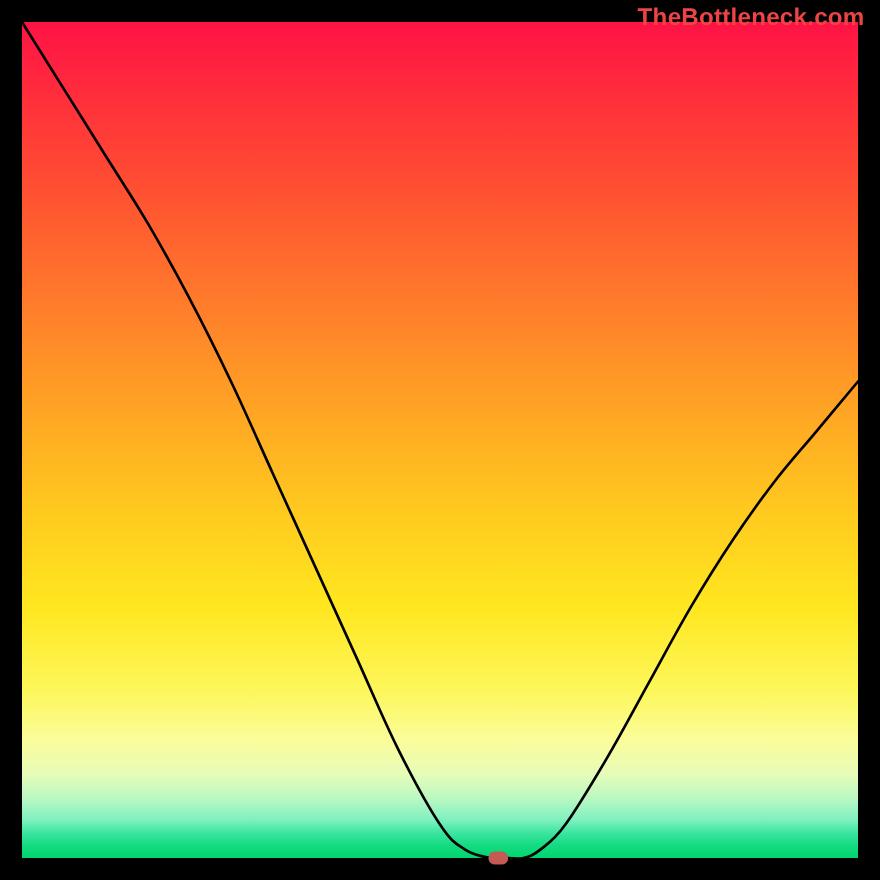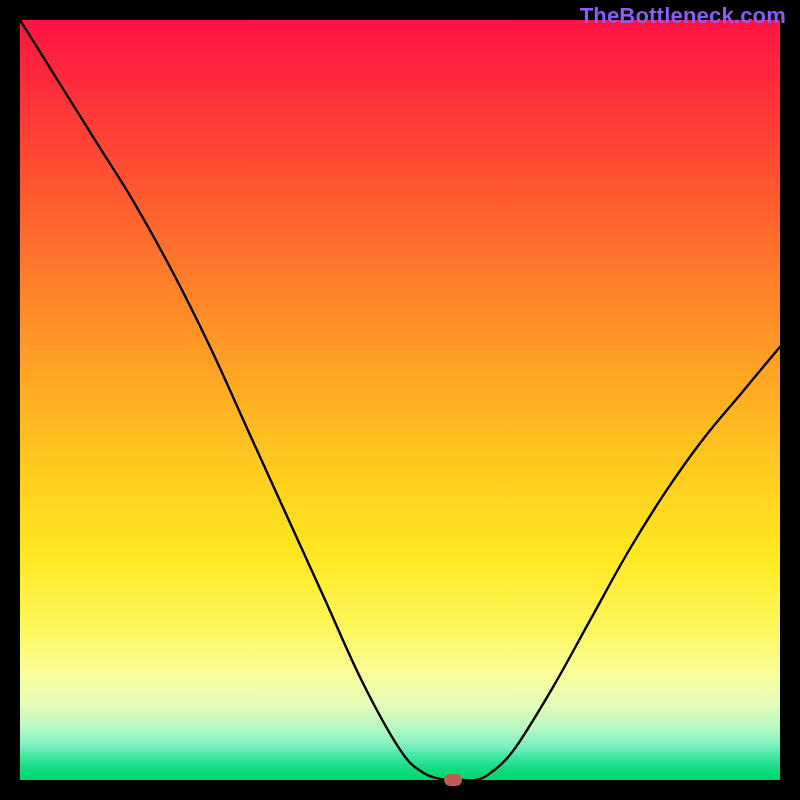--- a/index.html
+++ b/index.html
@@ -14,21 +14,21 @@
   .frame {
     position: relative;
     width: 800px;
     height: 800px;
     background: #000;
   }
   .watermark {
     position: absolute;
     top: 3px;
     right: 14px;
-    color: #8b5cf6;
+    color: #ef4444;
     font-size: 22px;
     font-weight: 600;
     letter-spacing: 0.2px;
     z-index: 5;
   }
   .plot-area {
     position: absolute;
     left: 20px;
     top: 20px;
     width: 760px;

